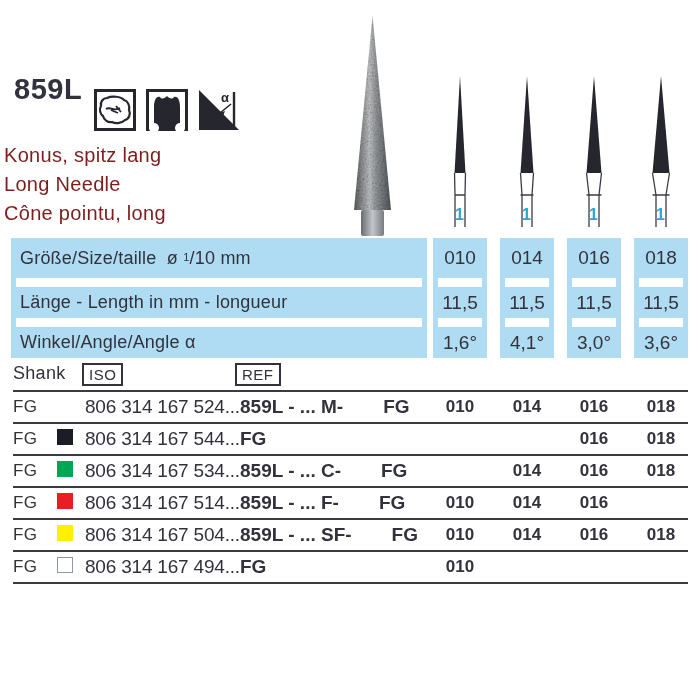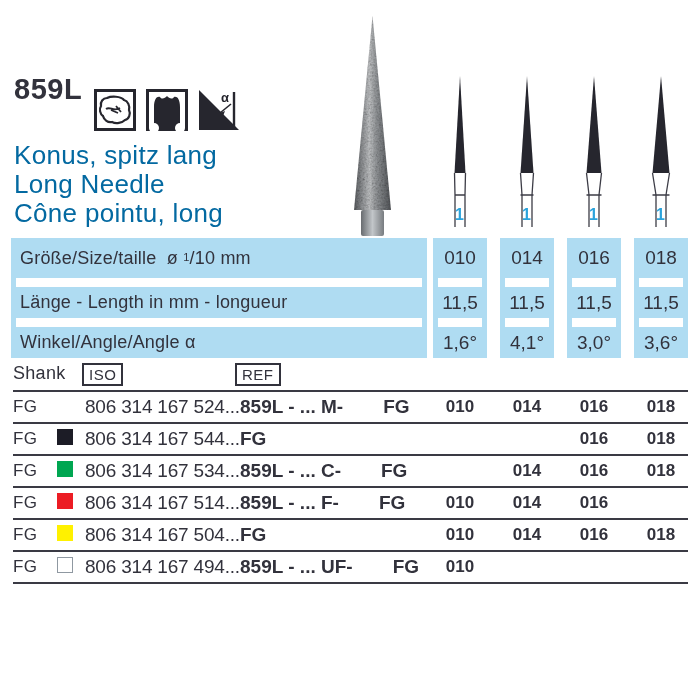--- a/index.html
+++ b/index.html
@@ -4,21 +4,21 @@
 <style>
   html,body{margin:0;padding:0;background:#fff;}
   #page{
     position:relative; width:700px; height:700px; background:#ffffff;
     font-family:"Liberation Sans", sans-serif; color:#32323c; overflow:hidden;
   }
   
   .hdr-code{position:absolute; left:14px; top:74px; font-size:29px; font-weight:800; line-height:31px; letter-spacing:.5px;}
   .hdr-icons{position:absolute; left:94px; top:89px; display:flex; gap:10px;}
   .icon-box{width:42px; height:42px;}
-  .hdr-desc{position:absolute; left:14px; top:141px; font-size:26px; line-height:29px; color:#0369a1; letter-spacing:.3px;}
+  .hdr-desc{position:absolute; left:4px; top:141px; font-size:20px; line-height:29px; color:#7f1d1d; letter-spacing:.3px;}
   
   #bur-photo{position:absolute; left:345px; top:12px;}
   #figs{position:absolute; left:433px; top:71px; display:grid; grid-template-columns:repeat(4,54px); column-gap:13px;}
   
   #spec{position:absolute; left:11px; top:238px; display:flex;}
   .blk{background:#afdcf2; height:120px;}
   .blk.lbl{width:416px; margin-right:6px;}
   .blk.col{width:54px; margin-right:13px;}
   .blk.col:last-child{margin-right:0;}
   .blk .r1{height:40px; display:flex; align-items:center;}
@@ -241,35 +241,35 @@
           <b>014</b>
           <b>016</b>
           <b></b>
         </span>
       </div>
 
       <div class="orow">
         <span class="shk">FG</span>
         <span><span class="sq" style="background: rgb(255, 241, 0); visibility: visible; border-color: rgb(255, 241, 0);"></span></span>
         <span class="iso">806 314 167 504...</span>
-        <span class="ref"><b>FG</b></span>
+        <span class="ref"><b>859L - ... SF-</b><b>FG</b></span>
         <span></span>
         <span class="sizes">
           <b>010</b>
           <b>014</b>
           <b>016</b>
           <b>018</b>
         </span>
       </div>
 
       <div class="orow">
         <span class="shk">FG</span>
         <span><span class="sq" style="background: rgb(255, 255, 255); visibility: visible; border-color: rgb(143, 152, 161);"></span></span>
         <span class="iso">806 314 167 494...</span>
-        <span class="ref"><b>859L - ... UF-</b><b>FG</b></span>
+        <span class="ref"><b>FG</b></span>
         <span></span>
         <span class="sizes">
           <b>010</b>
           <b></b>
           <b></b>
           <b></b>
         </span>
       </div>
 
     </div>

